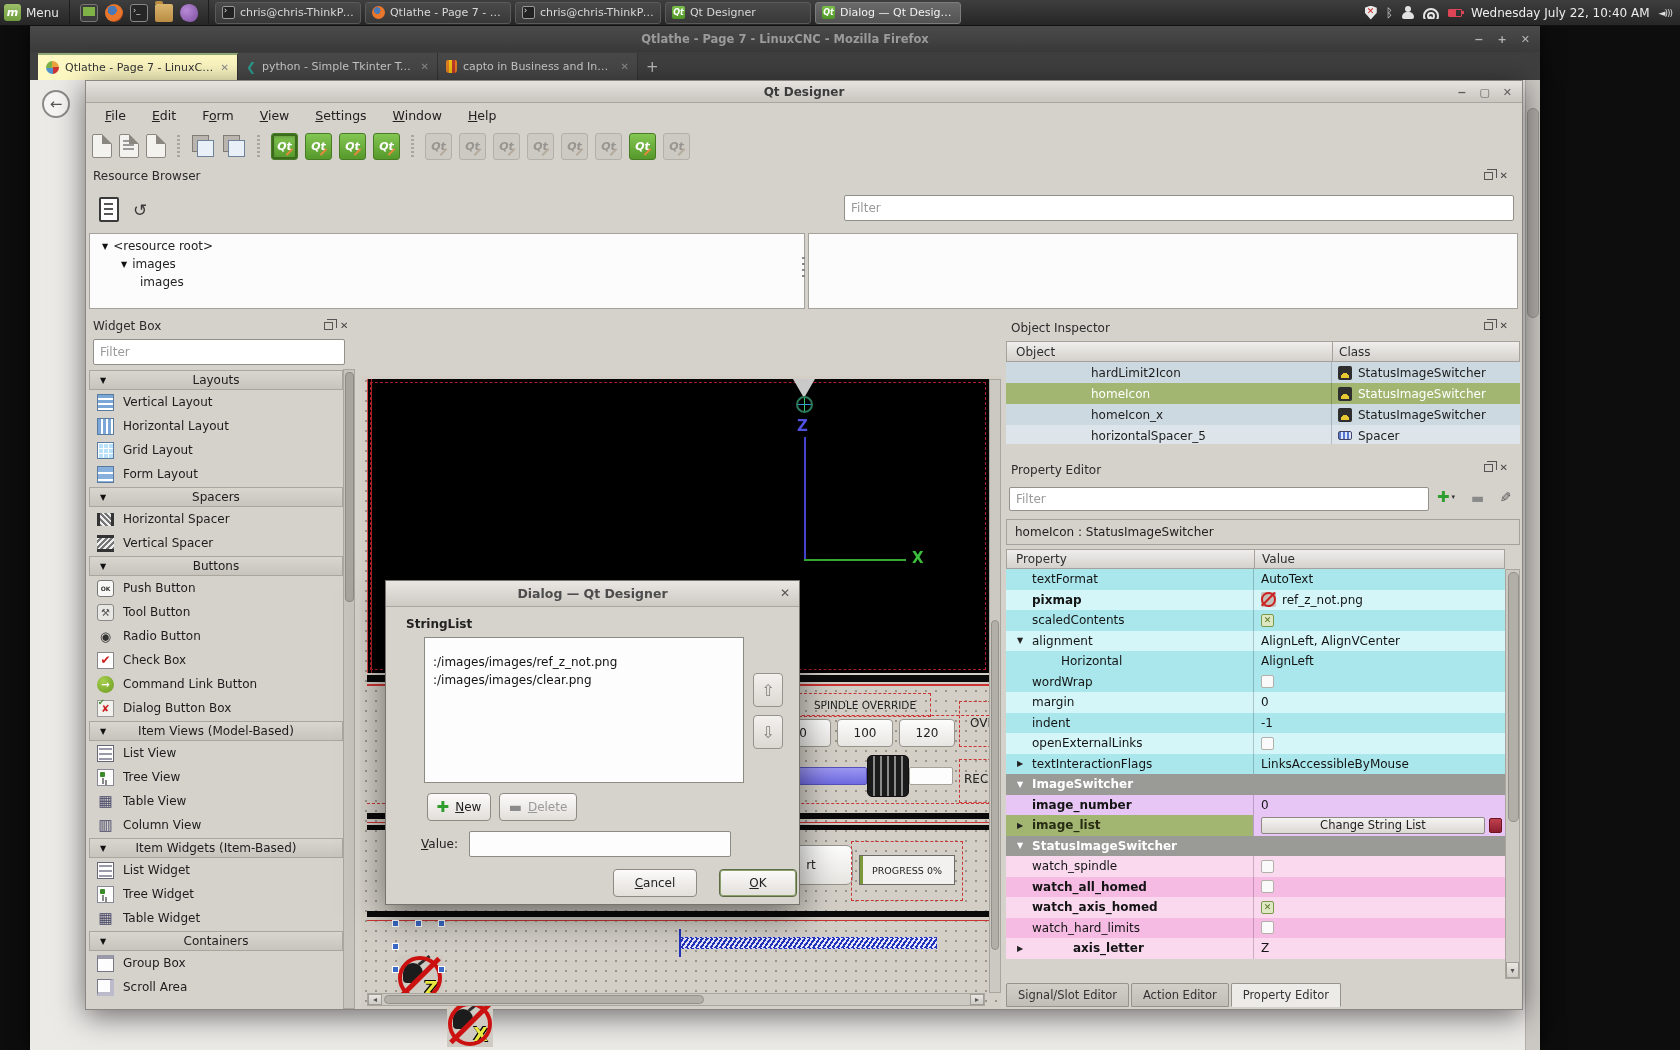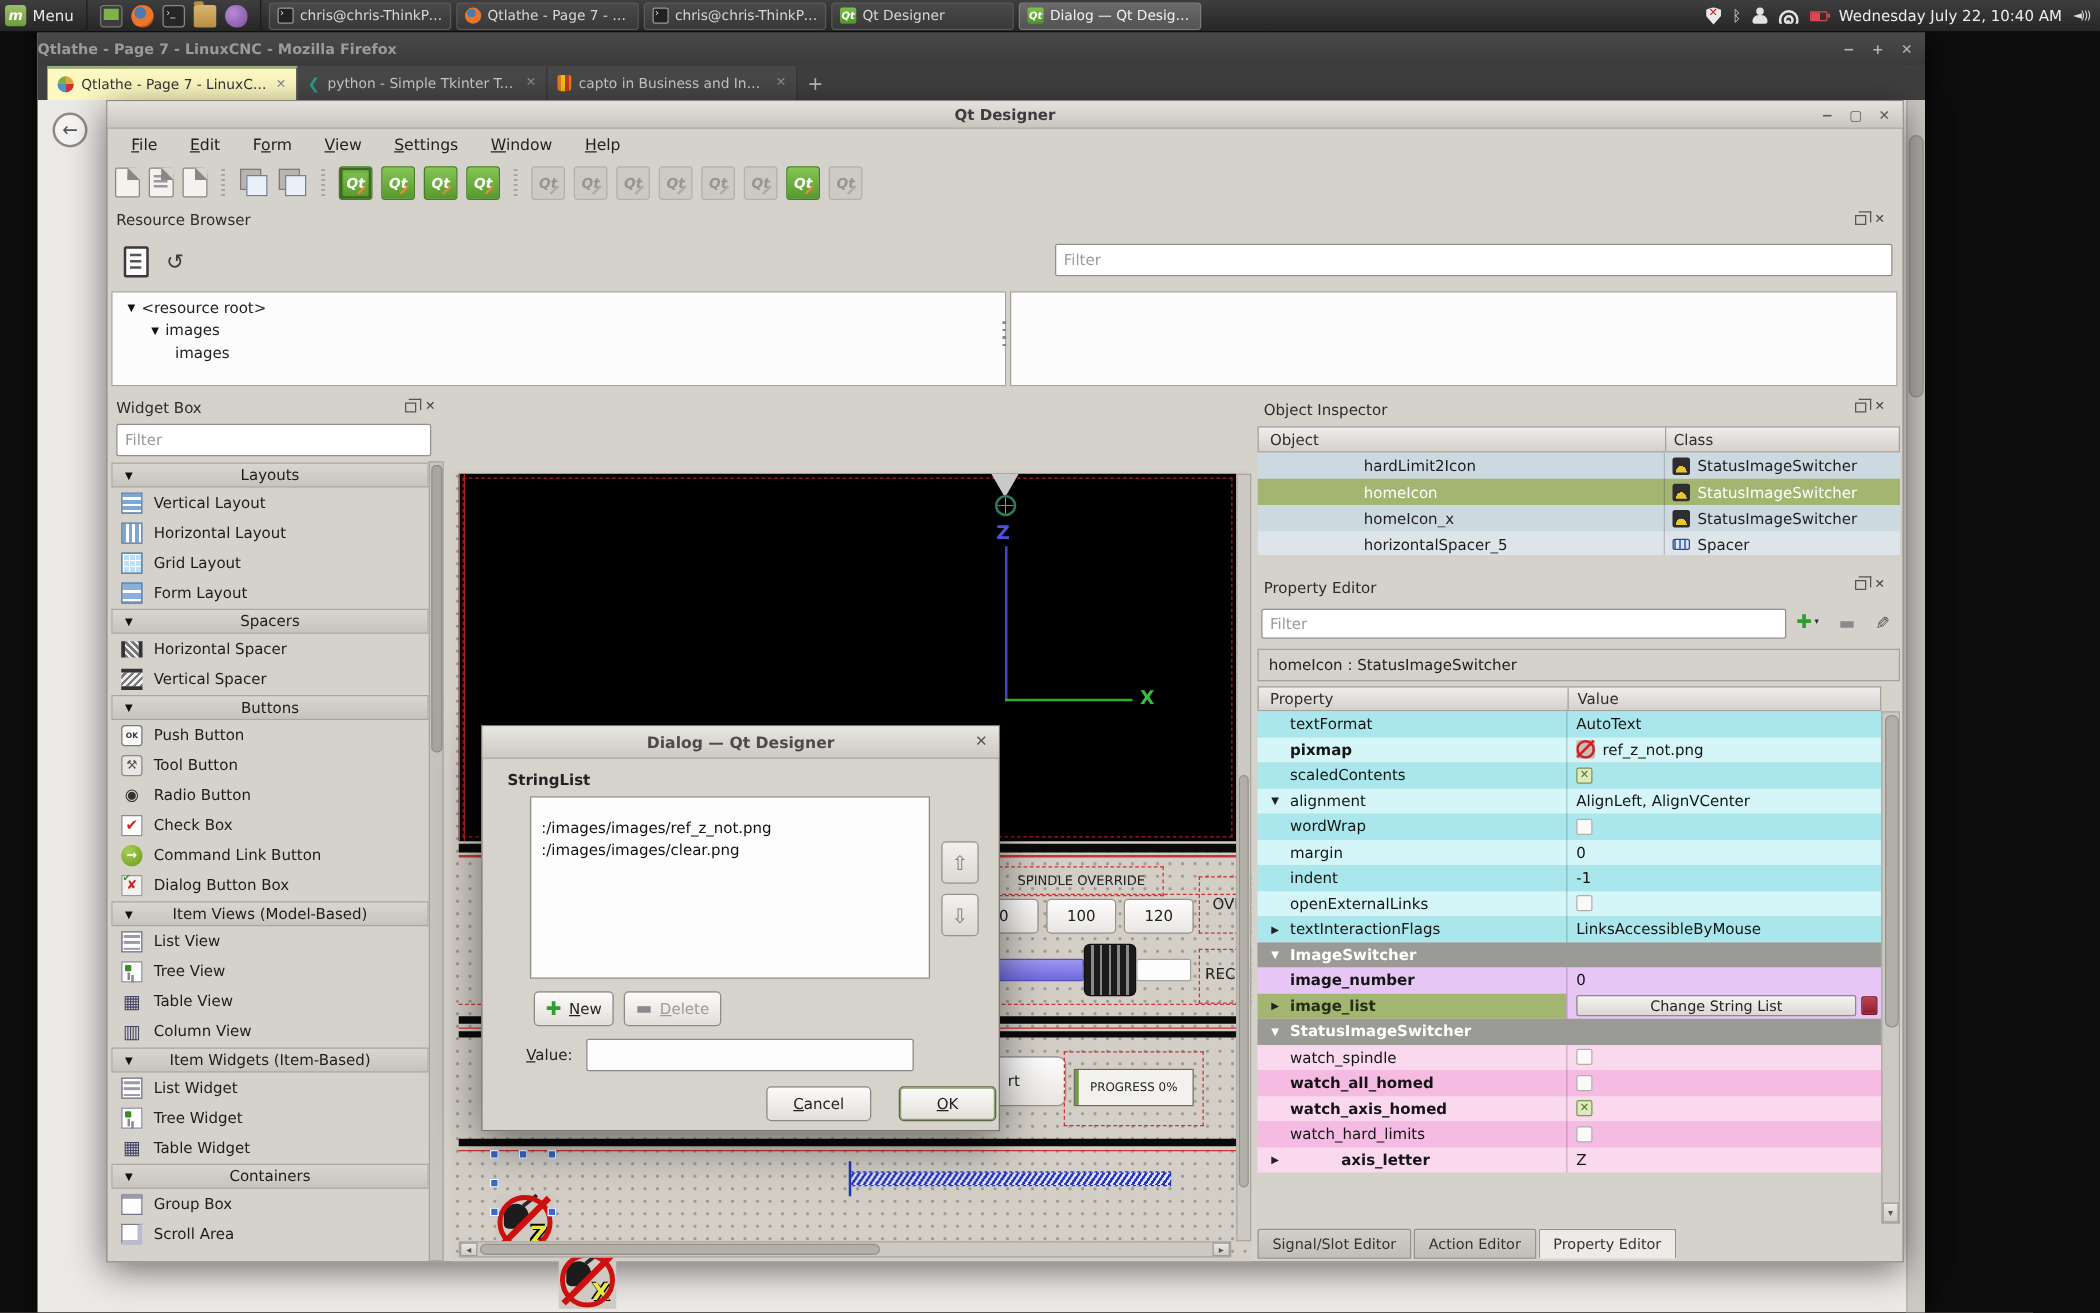--- a/index.html
+++ b/index.html
@@ -43,21 +43,21 @@
 .tr-wifi .w2 { width:8px; height:8px; top:5px; }
 .tr-wifi .w3 { position:absolute; width:3px; height:3px; background:#e4e4e4; border-radius:50%; left:6.5px; top:9px; }
 .tr-batt { position:relative; width:14px; height:8px; border:1px solid #d45; border-radius:1px; }
 .tr-batt::before { content:""; position:absolute; left:0; top:0; bottom:0; width:55%; background:#d45; }
 .tr-batt::after { content:""; position:absolute; right:-3px; top:1.5px; width:2px; height:3px; background:#d45; }
 .tr-clock { color:#ededed; font-size:12px; white-space:nowrap; }
 .tr-vol { color:#dfdfdf; font-size:9px; letter-spacing:-1px; }
 
 
 #firefox { position:absolute; left:30px; top:26px; width:1510px; height:1024px; background:#eceae7; box-shadow:0 0 18px rgba(0,0,0,.7); }
-.ff-title { position:absolute; left:0; top:0; right:0; height:26px; background:linear-gradient(#4a4a4a,#3a3a3a); display:flex; align-items:center; color:#9b9b9b; font-size:11.5px; font-weight:bold; }
+.ff-title { position:absolute; left:0; top:0; right:0; height:26px; background:linear-gradient(#4a4a4a,#3a3a3a); display:flex; align-items:center; justify-content:center; color:#9b9b9b; font-size:11.5px; font-weight:bold; }
 .ff-ctrls { position:absolute; right:10px; top:0; height:26px; display:flex; gap:14px; align-items:center; color:#b5b5b5; font-size:11px; }
 .ff-tabbar { position:absolute; left:0; top:26px; right:0; height:28px; background:#3f3f3f; display:flex; align-items:flex-end; padding-left:8px; }
 .fftab { display:flex; align-items:center; gap:6px; width:200px; height:27px; padding:0 8px; background:#484848; color:#c9c9c9; font-size:11px; border-right:1px solid #333; }
 .fftab.active { background:#fef9c3; color:#333; border-top:2px solid #8fa876; }
 .fftab .ft-label { flex:1; overflow:hidden; white-space:nowrap; text-overflow:ellipsis; }
 .fftab .ft-close { color:#8d8d8d; font-size:10px; }
 .fi-joomla { width:13px; height:13px; border-radius:50%; background:conic-gradient(#e8a33d 0 25%, #cc3333 25% 50%, #5091cd 50% 75%, #7ab144 75%); flex:0 0 13px; }
 .fi-python { color:#2a9d8f; font-weight:bold; font-size:12px; flex:0 0 10px; }
 .fi-capto { width:11px; height:13px; border-radius:2px 2px 3px 3px; background:repeating-linear-gradient(90deg,#e67e22 0 3px,#f1c40f 3px 6px,#c0392b 6px 9px); flex:0 0 11px; }
 .ff-newtab { color:#bbb; font-size:15px; margin:0 0 4px 8px; }
@@ -649,20 +649,28 @@
         <div class="pe-row" style="background: rgb(212, 246, 248);">
           <span class="pe-name">
             <span class="pe-arrow">▼</span>
             <span>alignment</span>
           </span>
           <span class="pe-val">
             <span>AlignLeft, AlignVCenter</span>
           </span>
         </div>
         <div class="pe-row" style="background: rgb(169, 231, 236);">
+          <span class="pe-name sub">
+            <span>Horizontal</span>
+          </span>
+          <span class="pe-val">
+            <span>AlignLeft</span>
+          </span>
+        </div>
+        <div class="pe-row" style="background: rgb(169, 231, 236);">
           <span class="pe-name">
             <span>wordWrap</span>
           </span>
           <span class="pe-val">
             <span class="checkbox"></span>
           </span>
         </div>
         <div class="pe-row" style="background: rgb(212, 246, 248);">
           <span class="pe-name">
             <span>margin</span>

